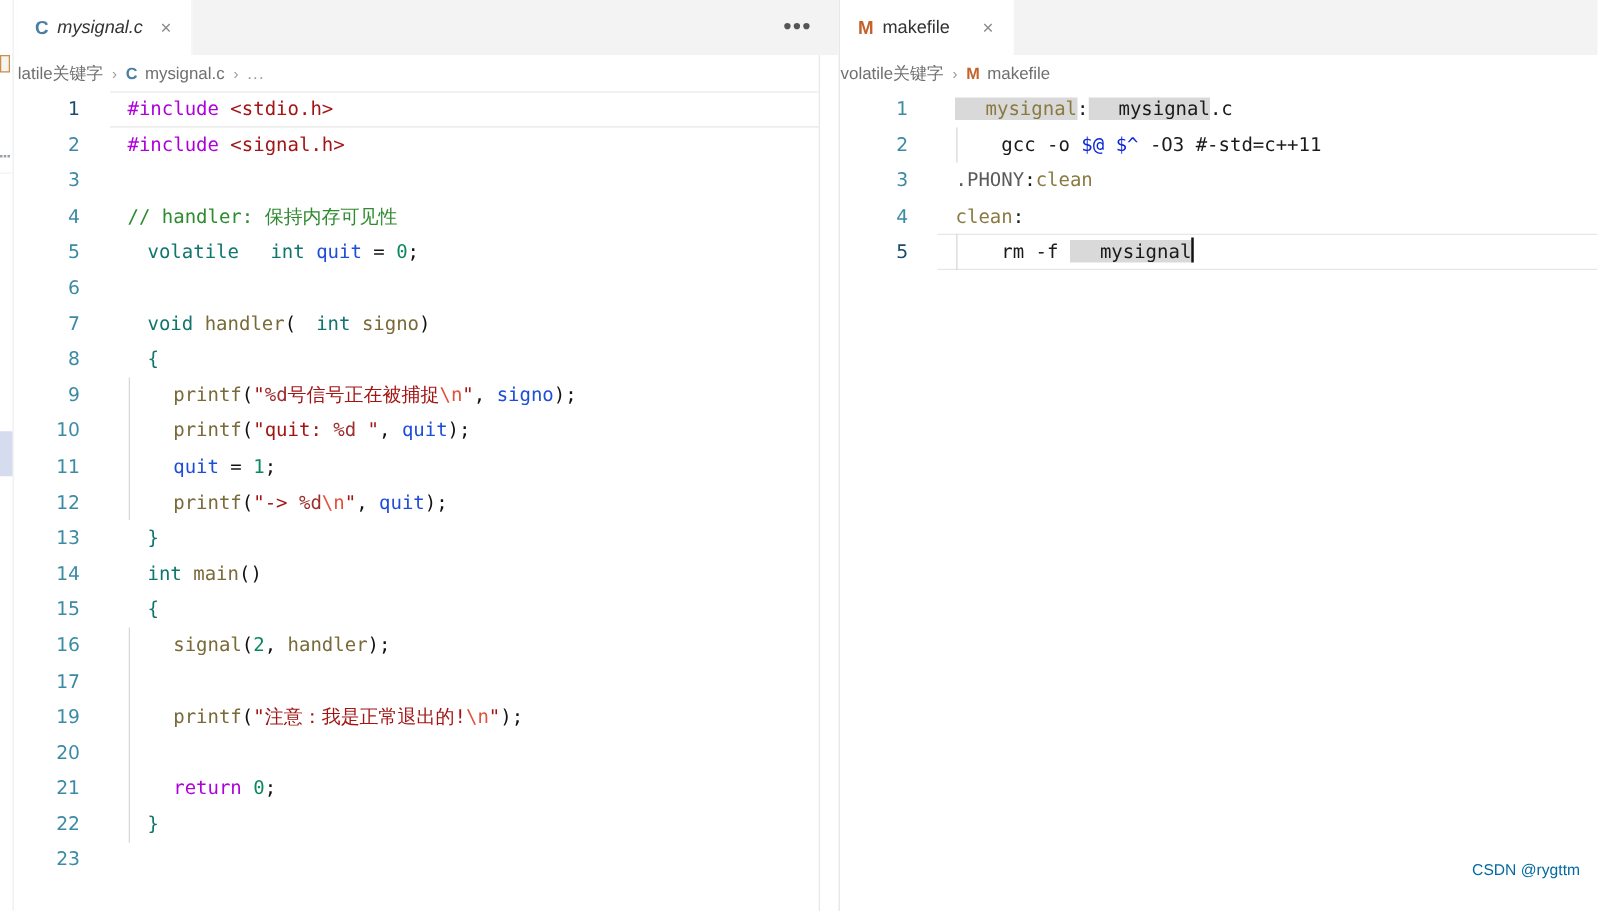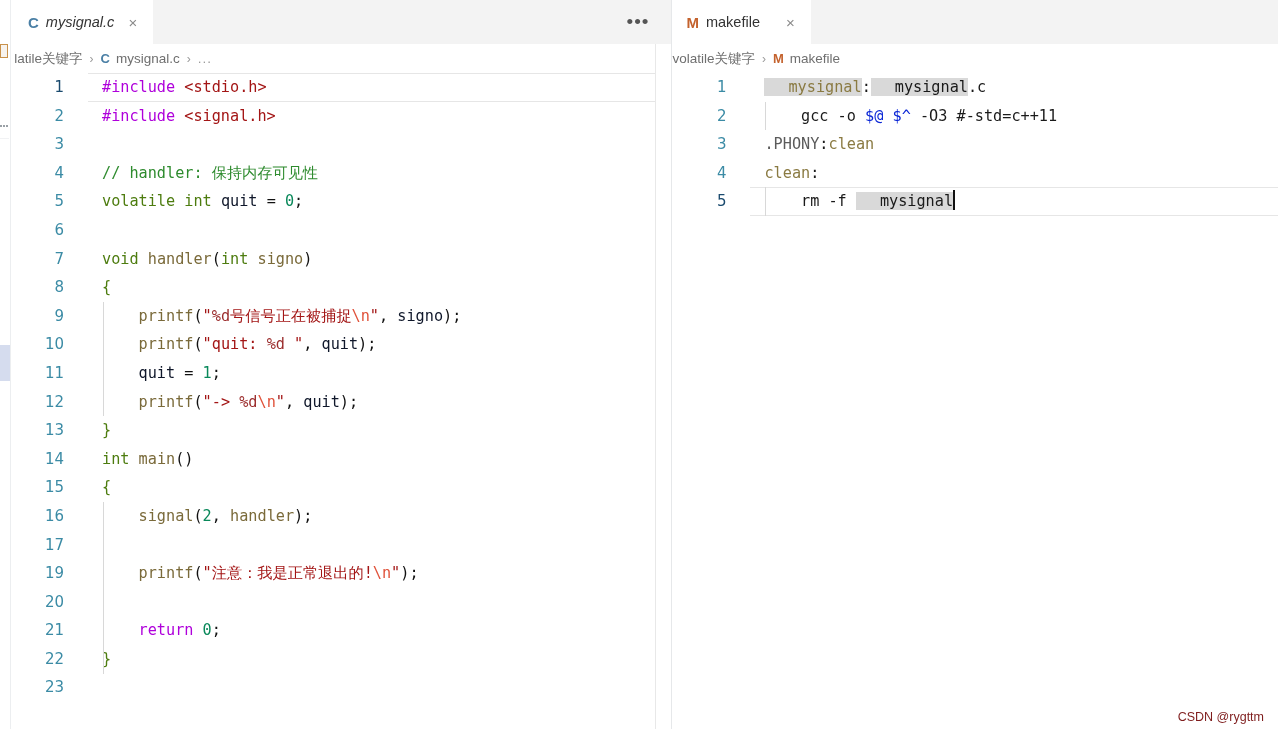--- a/index.html
+++ b/index.html
@@ -107,23 +107,23 @@
 
   
   .guide{
     position:absolute;width:1px;background:#d8d8d8;
   }
 
   
   .t-pre{color:#af00db;}
   .t-inc{color:#a31515;}
   .t-cmt{color:#2e8b2e;}
-  .t-key{color:#4d7c0f;}
+  .t-key{color:#0f766e;margin-left:16px;}
   .t-ctl{color:#af00db;}
-  .t-var{color:#0f172a;}
+  .t-var{color:#1d4ed8;}
   .t-num{color:#09885a;}
   .t-fn{color:#7a6a3a;}
   .t-str{color:#a31515;}
   .t-esc{color:#e0523a;}
   .t-pct{color:#9c2e2e;}
   .t-plain{color:#111111;}
   .t-punc{color:#111111;}
   .t-op{color:#111111;}
   .t-mk-tgt{color:#8a7a42;}
   .t-mk-plain{color:#1a1a1a;}
@@ -135,22 +135,22 @@
   .occ{background:#d9d9d9;padding-left:24px;}
   .caret{
     display:inline-block;width:1.6px;height:20px;background:#111;
     vertical-align:-4px;margin-left:0px;
   }
 
   
   .vline{position:absolute;top:44px;width:1px;background:#e8e8e8;}
 
   .watermark{
-    position:absolute;right:14px;bottom:5px;
-    font-size:12.5px;color:#7f1d1d;
+    position:absolute;right:14px;bottom:26px;
+    font-size:12.5px;color:#0369a1;
     font-family:"Liberation Sans",sans-serif;
     user-select:none;
   }
 </style>
 </head>
 <body>
 
 <div class="root">
 
   <div class="left-sliver">

